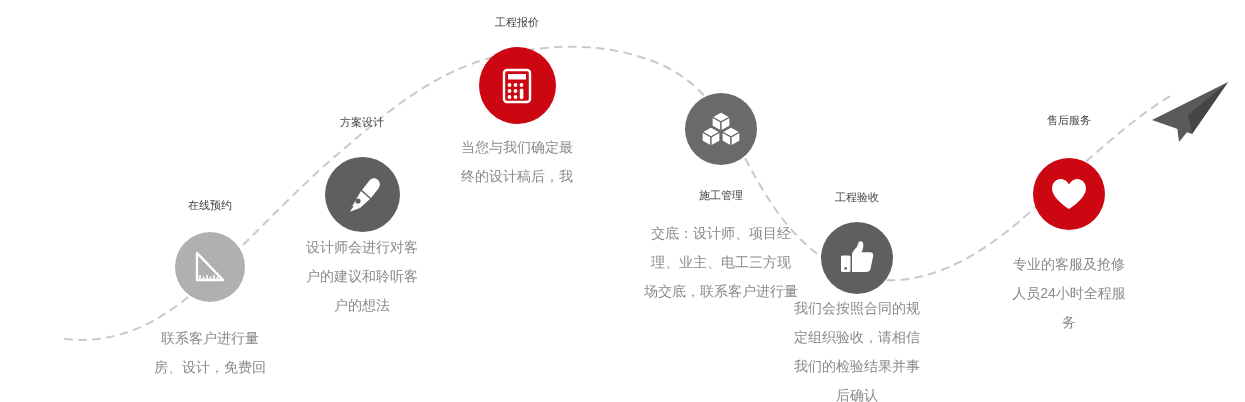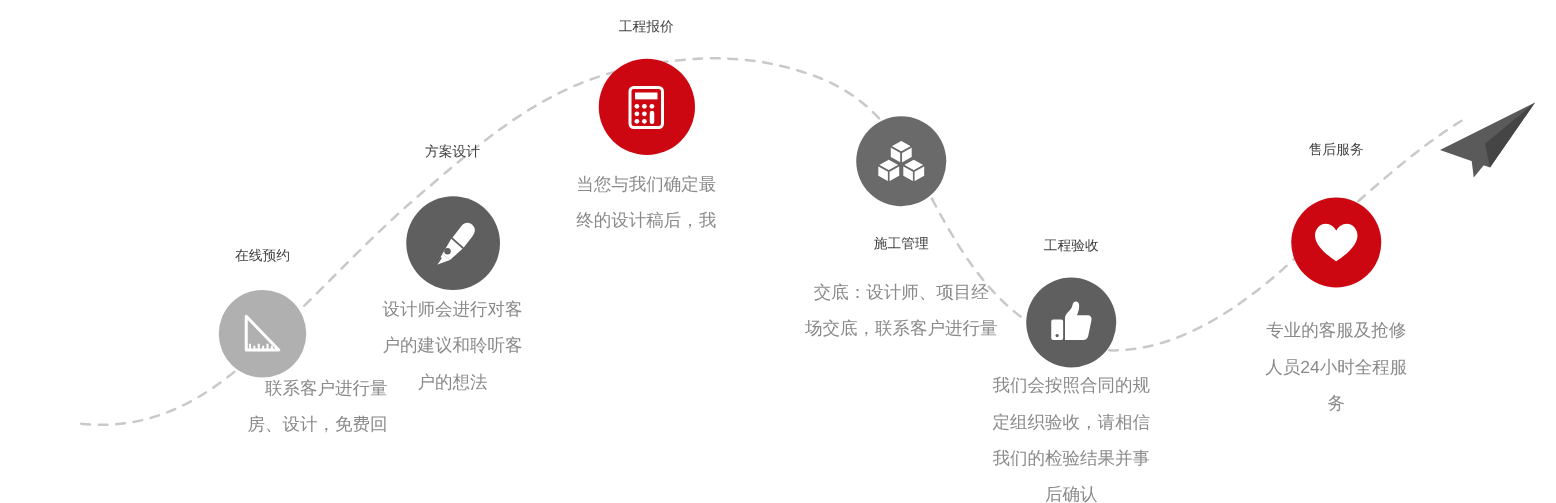--- a/index.html
+++ b/index.html
@@ -78,21 +78,21 @@
         <g stroke="#ffffff" stroke-width="1.6">
           <line x1="10" y1="33" x2="10" y2="28"></line>
           <line x1="13.5" y1="33" x2="13.5" y2="29.5"></line>
           <line x1="17" y1="33" x2="17" y2="28"></line>
           <line x1="20.5" y1="33" x2="20.5" y2="29.5"></line>
           <line x1="24" y1="33" x2="24" y2="28"></line>
           <line x1="27.5" y1="33" x2="27.5" y2="29.5"></line>
         </g>
       </svg>
     </div>
-    <div class="step-desc" style="top:296px;width:200px;margin-left:-100px;text-align:right;">
+    <div class="step-desc" style="top:324px;width:200px;margin-left:-100px;">
       <div>联系客户进行量</div>
       <div>房、设计，免费回</div>
     </div>
   </div>
 
   <div class="step" style="left:362px;top:0;width:0;height:0;">
     <div class="step-title" style="top:110px;">方案设计</div>
     <div class="step-icon" style="top:157px;width:75px;height:75px;margin-left:-37.5px;background:#5f5f5f;">
       <svg width="44" height="44" viewBox="0 0 44 44">
         <path d="M 38 7 C 35 4, 31 5, 29 8 L 22 17 L 31 25 L 38 16 C 40 13, 41 10, 38 7 Z" fill="#ffffff"></path>
@@ -145,20 +145,21 @@
           <path d="M 20 24 L 20 33 L 11 38 L 11 29 Z"></path>
           <path d="M 31 19 L 40 24 L 31 29 L 22 24 Z"></path>
           <path d="M 22 24 L 31 29 L 31 38 L 22 33 Z"></path>
           <path d="M 40 24 L 40 33 L 31 38 L 31 29 Z"></path>
         </g>
       </svg>
     </div>
     <div class="step-title" style="top:183px;">施工管理</div>
     <div class="step-desc" style="top:190px;width:240px;margin-left:-120px;line-height:29px;padding-top:29px;">
       <div>交底：设计师、项目经</div>
+      <div>理、业主、电工三方现</div>
       <div>场交底，联系客户进行量</div>
     </div>
   </div>
 
   <div class="step" style="left:857px;top:0;width:0;height:0;">
     <div class="step-title" style="top:185px;">工程验收</div>
     <div class="step-icon" style="top:222px;width:72px;height:72px;margin-left:-36px;background:#5f5f5f;">
       <svg width="42" height="42" viewBox="0 0 42 42">
         <path d="M 16 18 C 16 13, 21 12, 22 7 C 22.6 4, 25 3.5, 26.5 5 C 28 6.6, 27.4 11, 25.6 15.2 L 34 15.2 C 36.4 15.2, 37.6 17, 37.2 19 L 34.6 31.5 C 34.2 33.6, 32.6 35, 30.4 35 L 16 35 Z" fill="#ffffff"></path>
         <rect x="5" y="18.5" width="9.5" height="16.5" rx="1.6" fill="#ffffff"></rect>

